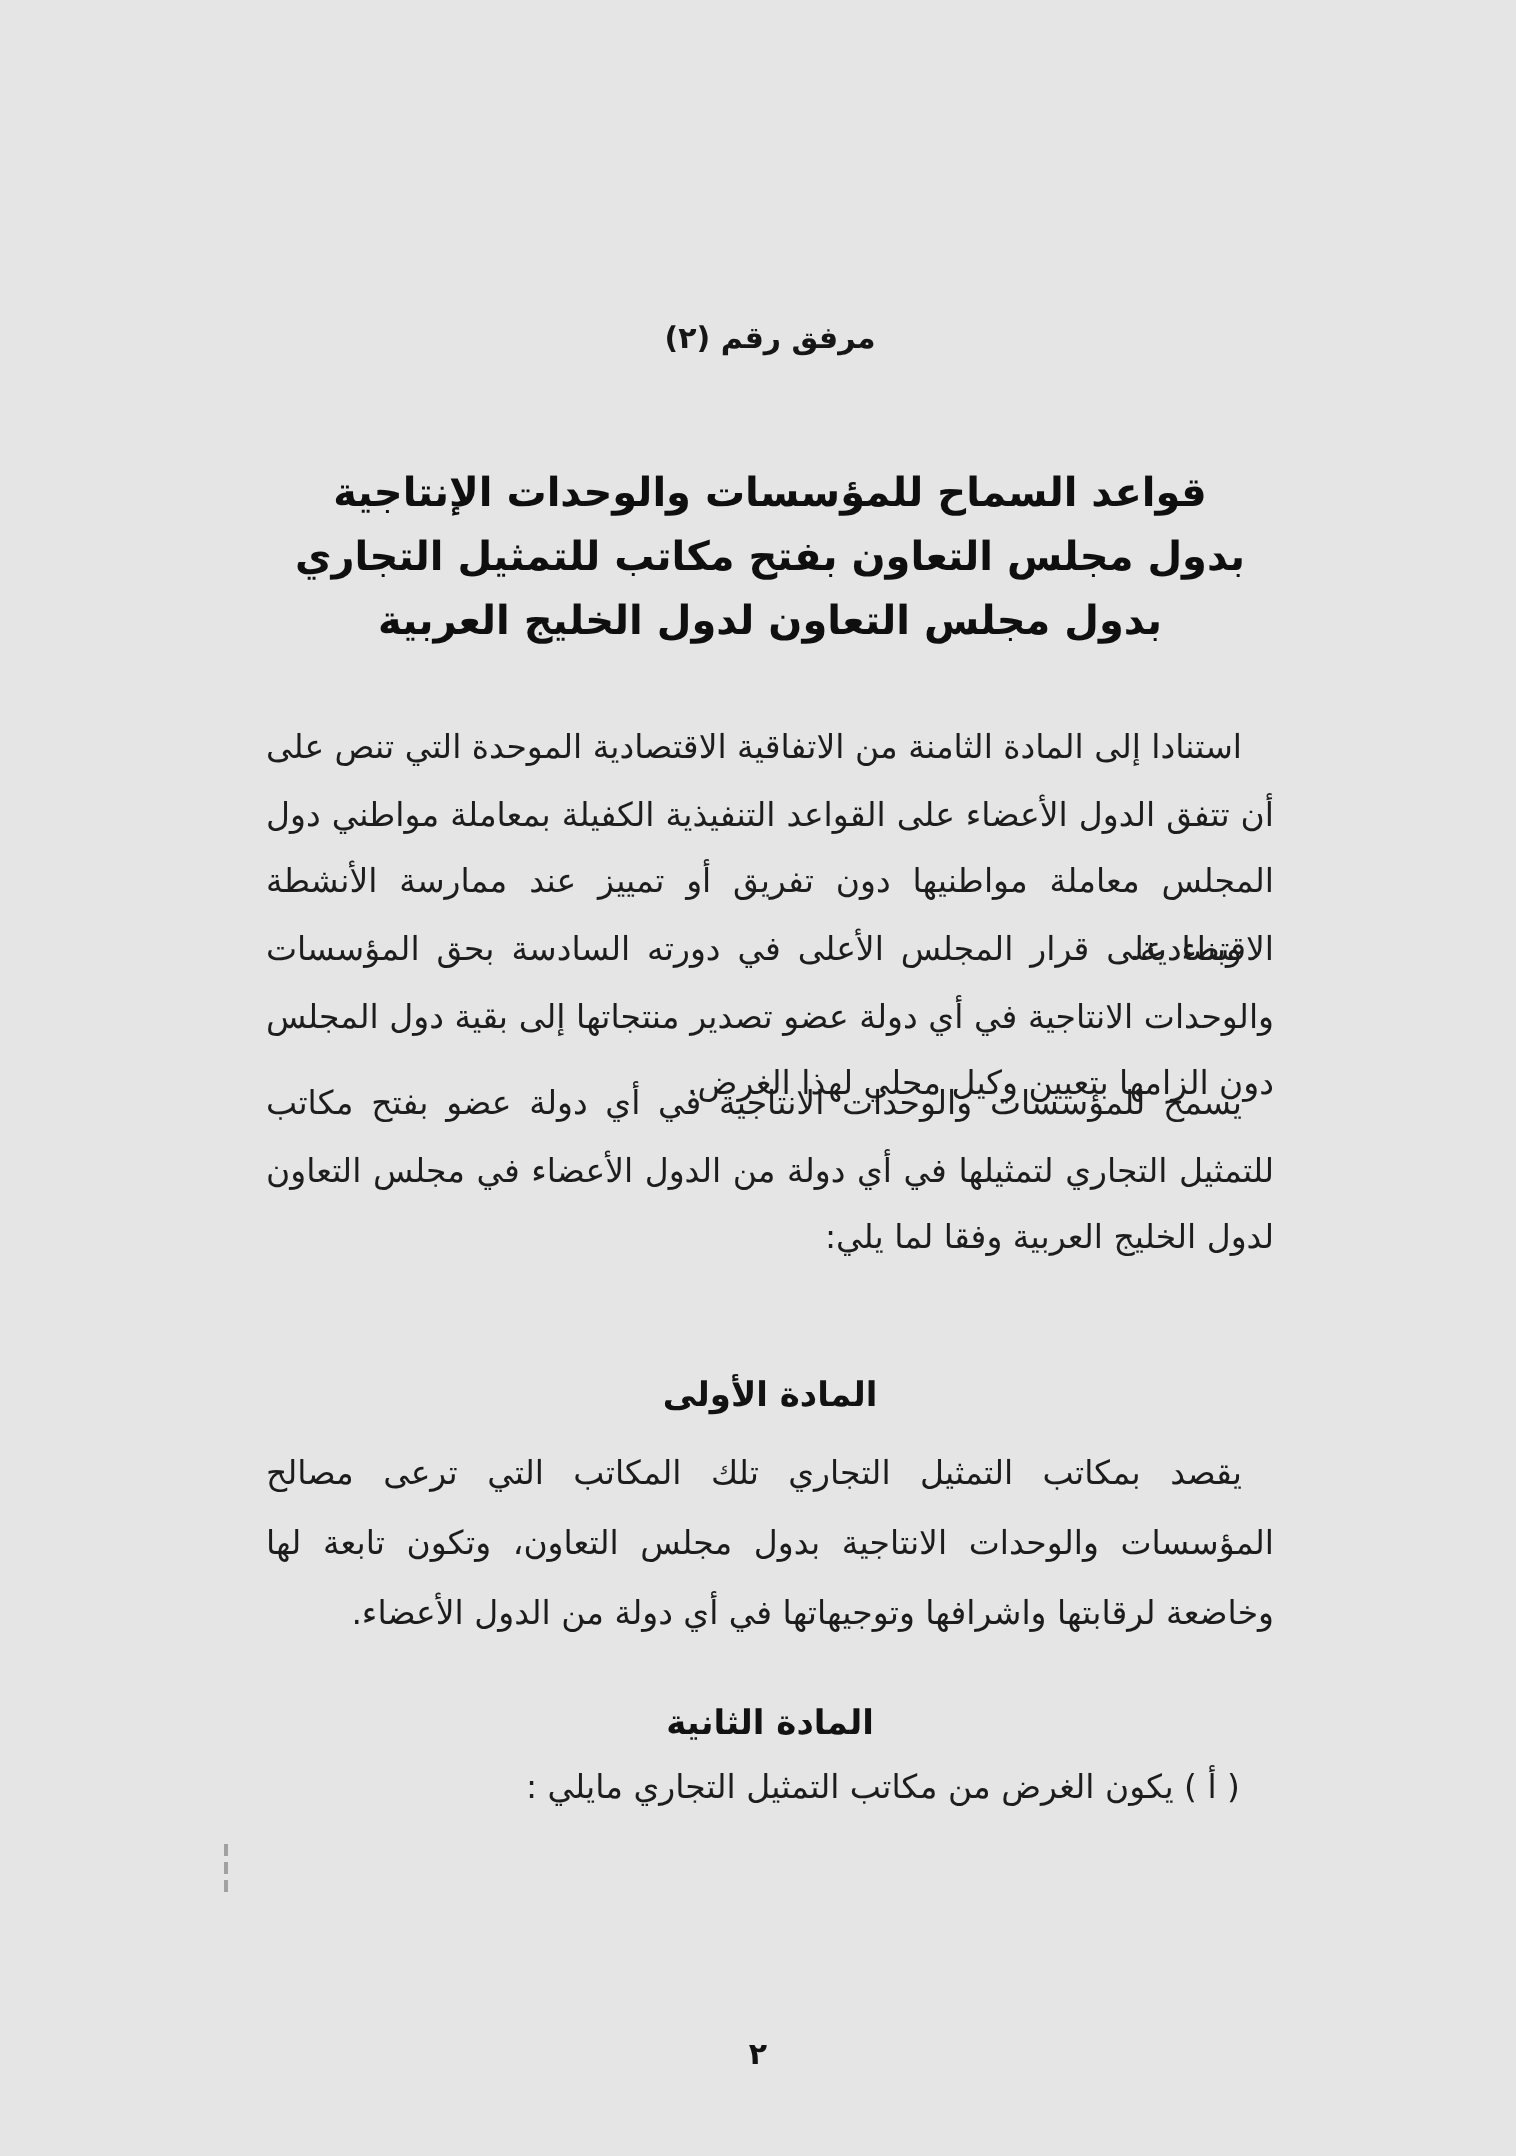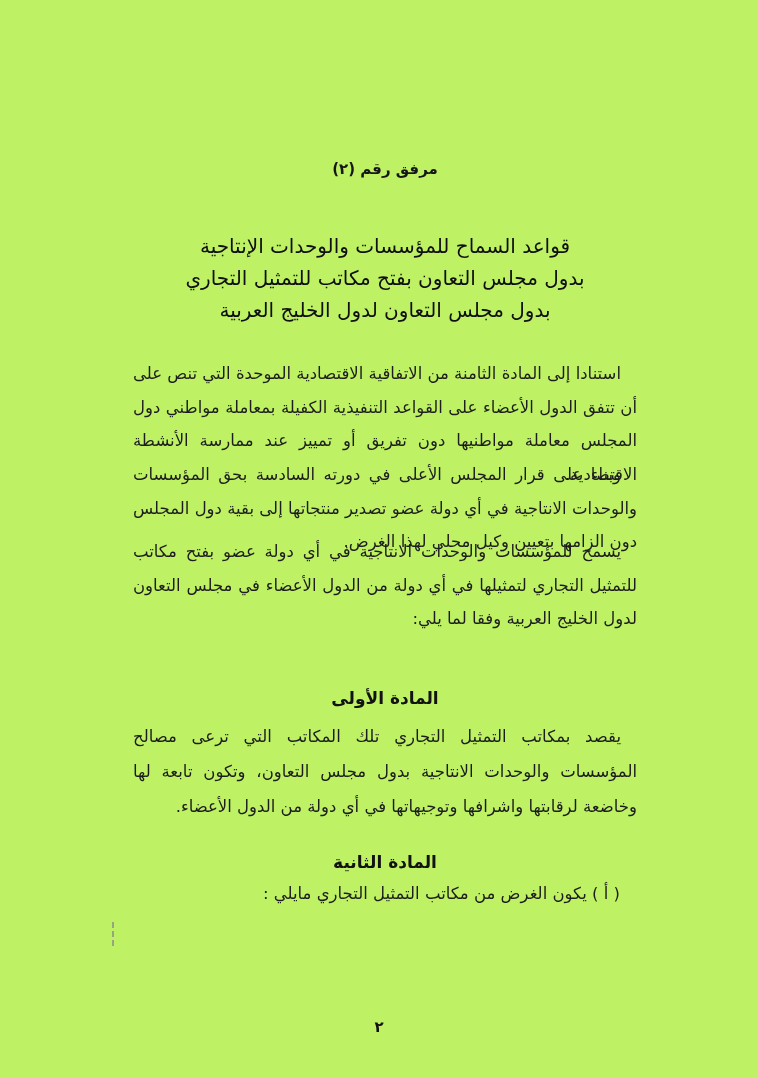--- a/index.html
+++ b/index.html
@@ -4,21 +4,21 @@
 <style>
   html, body {
     margin: 0;
     padding: 0;
     background: #ffffff;
   }
   .page {
     position: relative;
     width: 758px;
     height: 1078px;
-    background: #bef264;
+    background: #e5e5e5;
     overflow: hidden;
     direction: rtl;
     font-family: "DejaVu Sans", sans-serif;
     color: #1c1c1c;
   }
   .block {
     position: absolute;
     right: 121px;
     width: 504px;
   }
@@ -27,21 +27,21 @@
     text-align: center;
     font-size: 15px;
     font-weight: bold;
     line-height: 22px;
     color: #161616;
   }
   .doc-title {
     top: 230px;
     text-align: center;
     font-size: 20px;
-    font-weight: normal;
+    font-weight: bold;
     line-height: 32px;
     color: #0f0f0f;
   }
   .doc-title .title-line {
     white-space: nowrap;
   }
   .para {
     font-size: 16.5px;
     line-height: 33.5px;
     text-align: justify;

